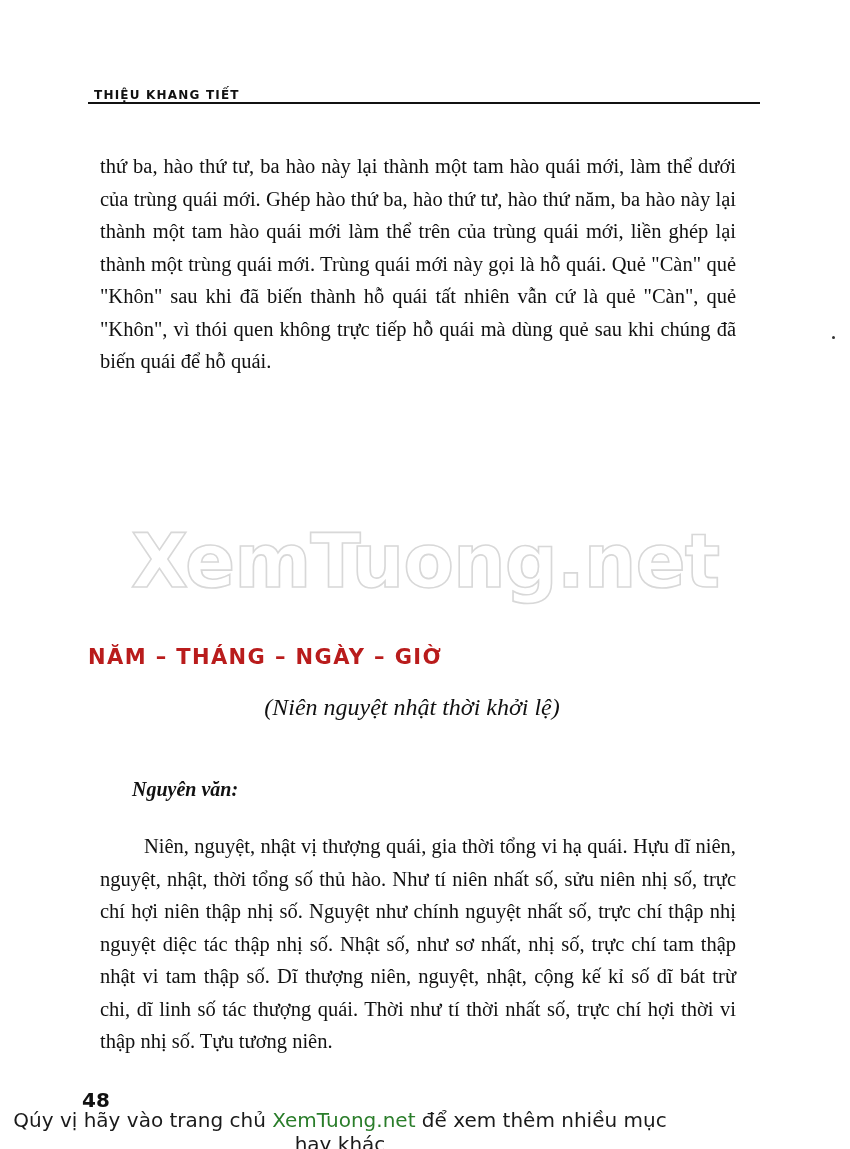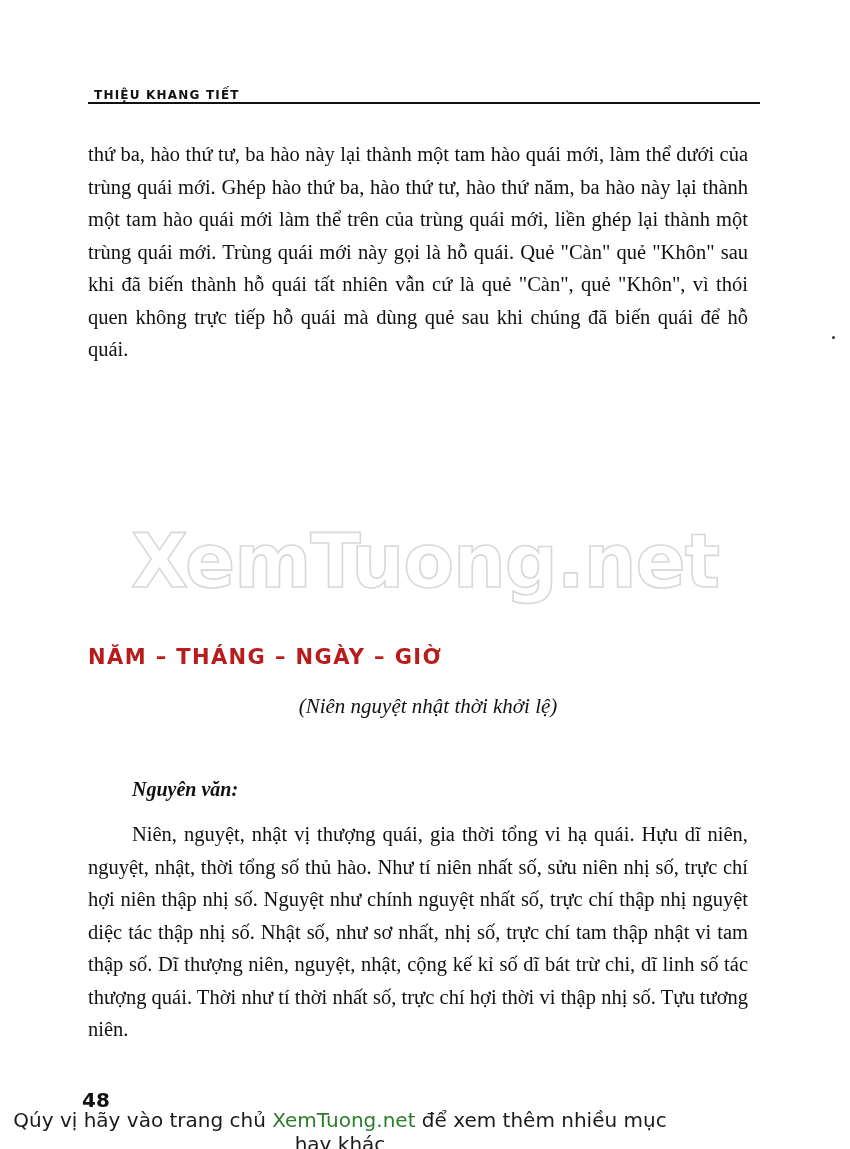--- a/index.html
+++ b/index.html
@@ -37,21 +37,21 @@
     border-bottom: 2.2px solid #111;
     width: 672px;
   }
   .body-col {
     position: absolute;
     left: 88px;
     top: 138px;
     width: 660px;
   }
   p.para {
-    margin: 0;
+    margin: 12px;
     font-size: 20.5px;
     line-height: 32.5px;
     text-align: justify;
     text-justify: inter-word;
     color: #111;
   }
   p.para.indent {
     text-indent: 44px;
   }
   p.spaced {
@@ -80,26 +80,26 @@
     width: 672px;
     text-align: left;
     font-family: "DejaVu Sans", sans-serif;
     font-weight: bold;
     font-size: 21px;
     letter-spacing: 1.4px;
     color: #b91c1c;
   }
   .section-subtitle {
     position: absolute;
-    left: 92px;
+    left: 76px;
     top: 694px;
     width: 672px;
     text-align: center;
     font-style: italic;
-    font-size: 21px;
+    font-size: 24px;
     color: #111;
   }
   .lead-label {
     position: absolute;
     left: 88px;
     top: 778px;
     width: 672px;
     font-style: italic;
     font-weight: bold;
     font-size: 20px;

